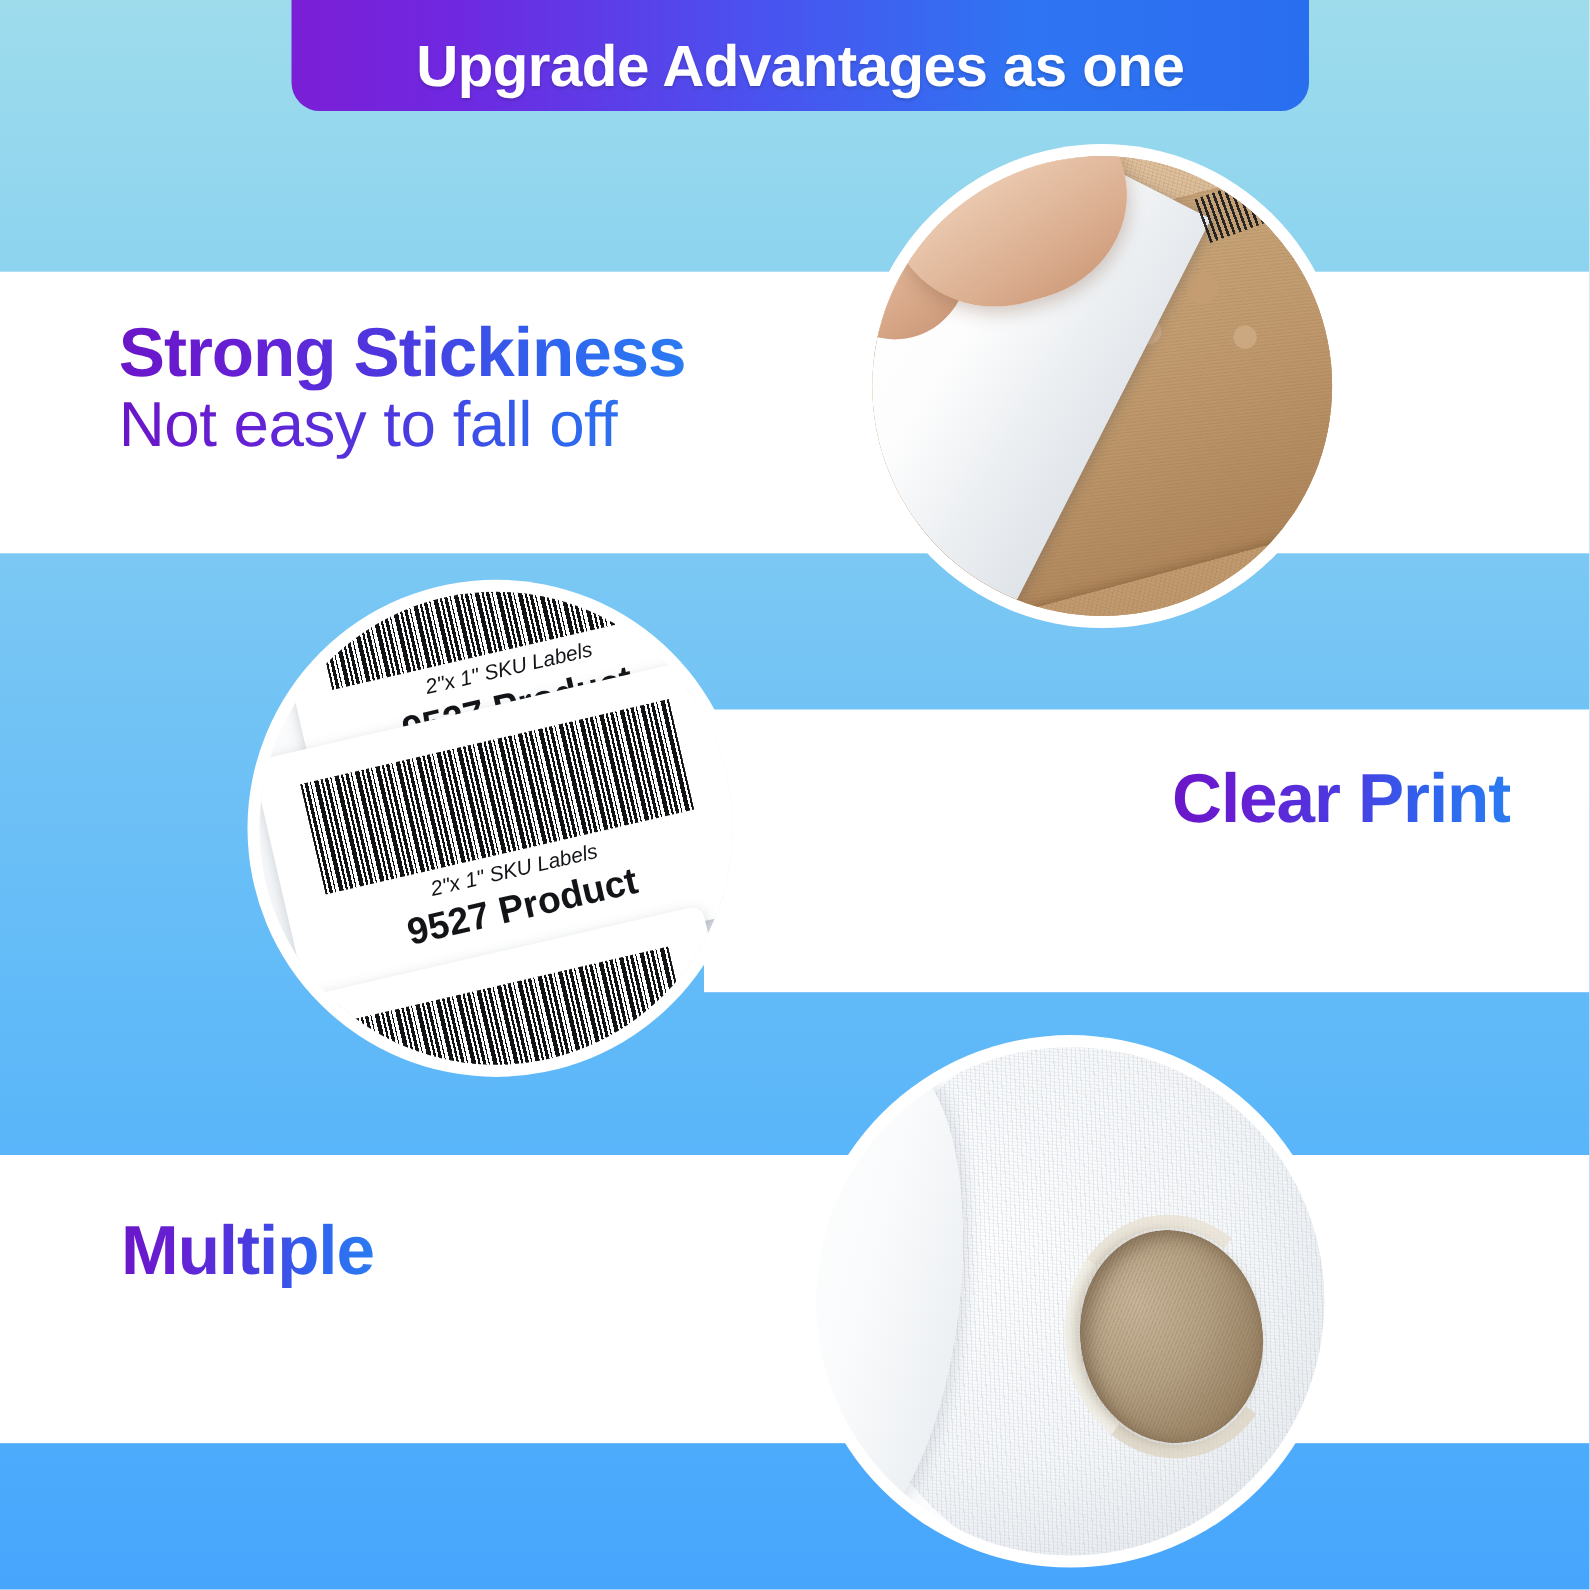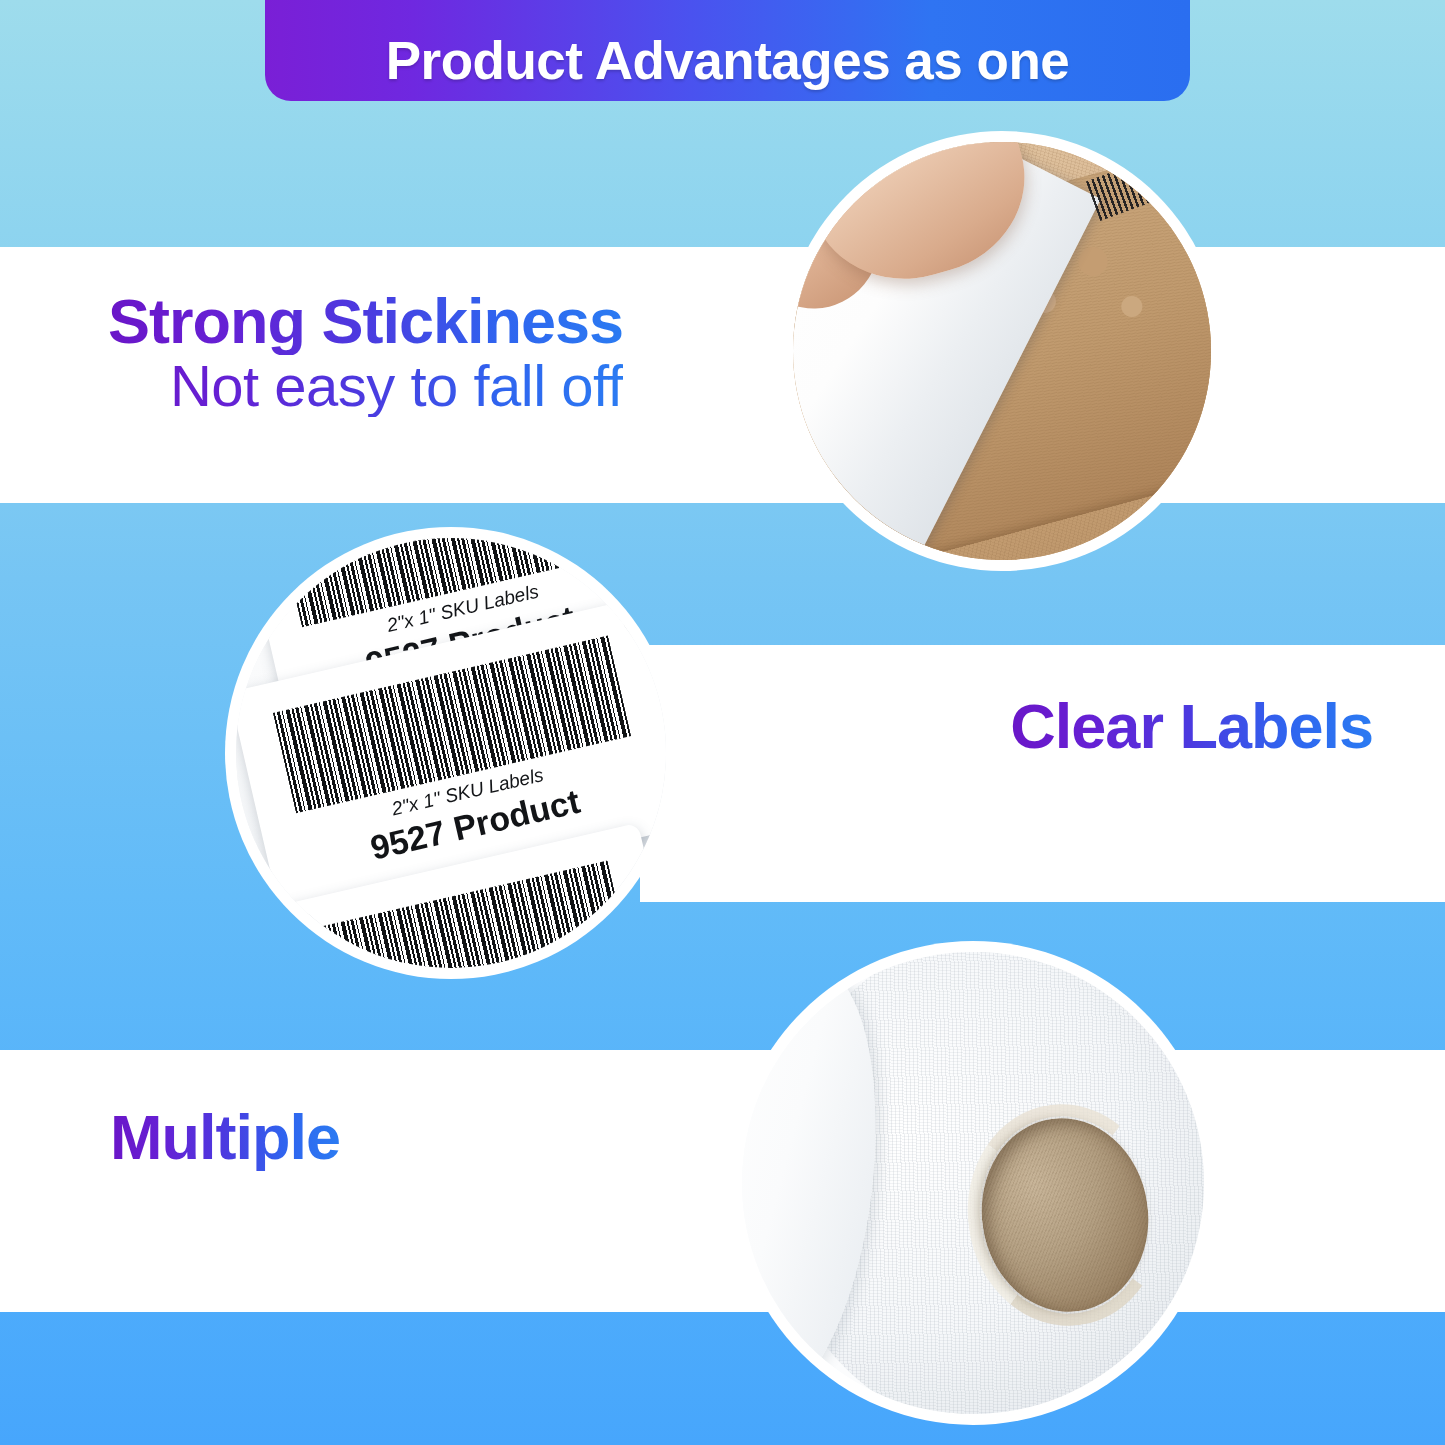--- a/index.html
+++ b/index.html
@@ -34,21 +34,21 @@
   .feat { position:absolute; }
   .feat .f-title, .feat .f-sub {
     background-clip:text; -webkit-background-clip:text;
     color:transparent; -webkit-text-fill-color:transparent;
     background-image:linear-gradient(90deg,#6a16c8 0%,#6620d4 22%,#4b3ae0 50%,#2f64ef 76%,#2b7bf2 100%);
     line-height:1.07; white-space:nowrap;
   }
   .feat .f-title { font-size:63px; font-weight:bold; letter-spacing:-1px; }
   .feat .f-sub   { font-size:58px; font-weight:normal; letter-spacing:-0.5px; }
 
-  #feature-stickiness { left:108px; top:288px; text-align:right; }
+  #feature-stickiness { left:108px; top:288px; text-align:left; }
   #feature-print      { right:72px;  top:693px; text-align:right; }
   #feature-print .f-title, #feature-print .f-sub { text-align:right; }
   #feature-upgrade    { left:110px; top:1104px; text-align:left; }
 
   
   .photo-circle {
     position:absolute; border-radius:50%; overflow:hidden;
     box-shadow:0 0 0 11px #ffffff;
   }
 
@@ -180,21 +180,21 @@
   .lbl.partial .l-sku, .lbl.partial .l-name { opacity:1; }
 </style>
 </head>
 <body>
 
 <div class="band" id="band-1"></div>
 <div class="band" id="band-2"></div>
 <div class="band" id="band-3"></div>
 
 <div id="header-banner">
-  <div id="header-title">Product Advantages as one</div>
+  <div id="header-title">Upgrade Advantages as one</div>
 </div>
 
 <div class="photo-circle" id="photo-peel">
   <div id="peel-carton-back"></div>
   <div id="peel-carton-torn"></div>
   <div id="peel-crumbs"></div>
   <div id="peel-liner">
     
   </div>
   <div id="peel-barcode-top"></div>
@@ -232,18 +232,18 @@
     <div id="roll-tail-edge"></div>
   </div>
 </div>
 
 <div class="feat" id="feature-stickiness">
   <div class="f-title">Strong Stickiness</div>
   <div class="f-sub">Not easy to fall off</div>
 </div>
 
 <div class="feat" id="feature-print">
-  <div class="f-title">Clear Labels</div>
+  <div class="f-title">Clear Print</div>
 </div>
 
 <div class="feat" id="feature-upgrade">
   <div class="f-title">Multiple</div>
 </div>
 
 </body></html>

